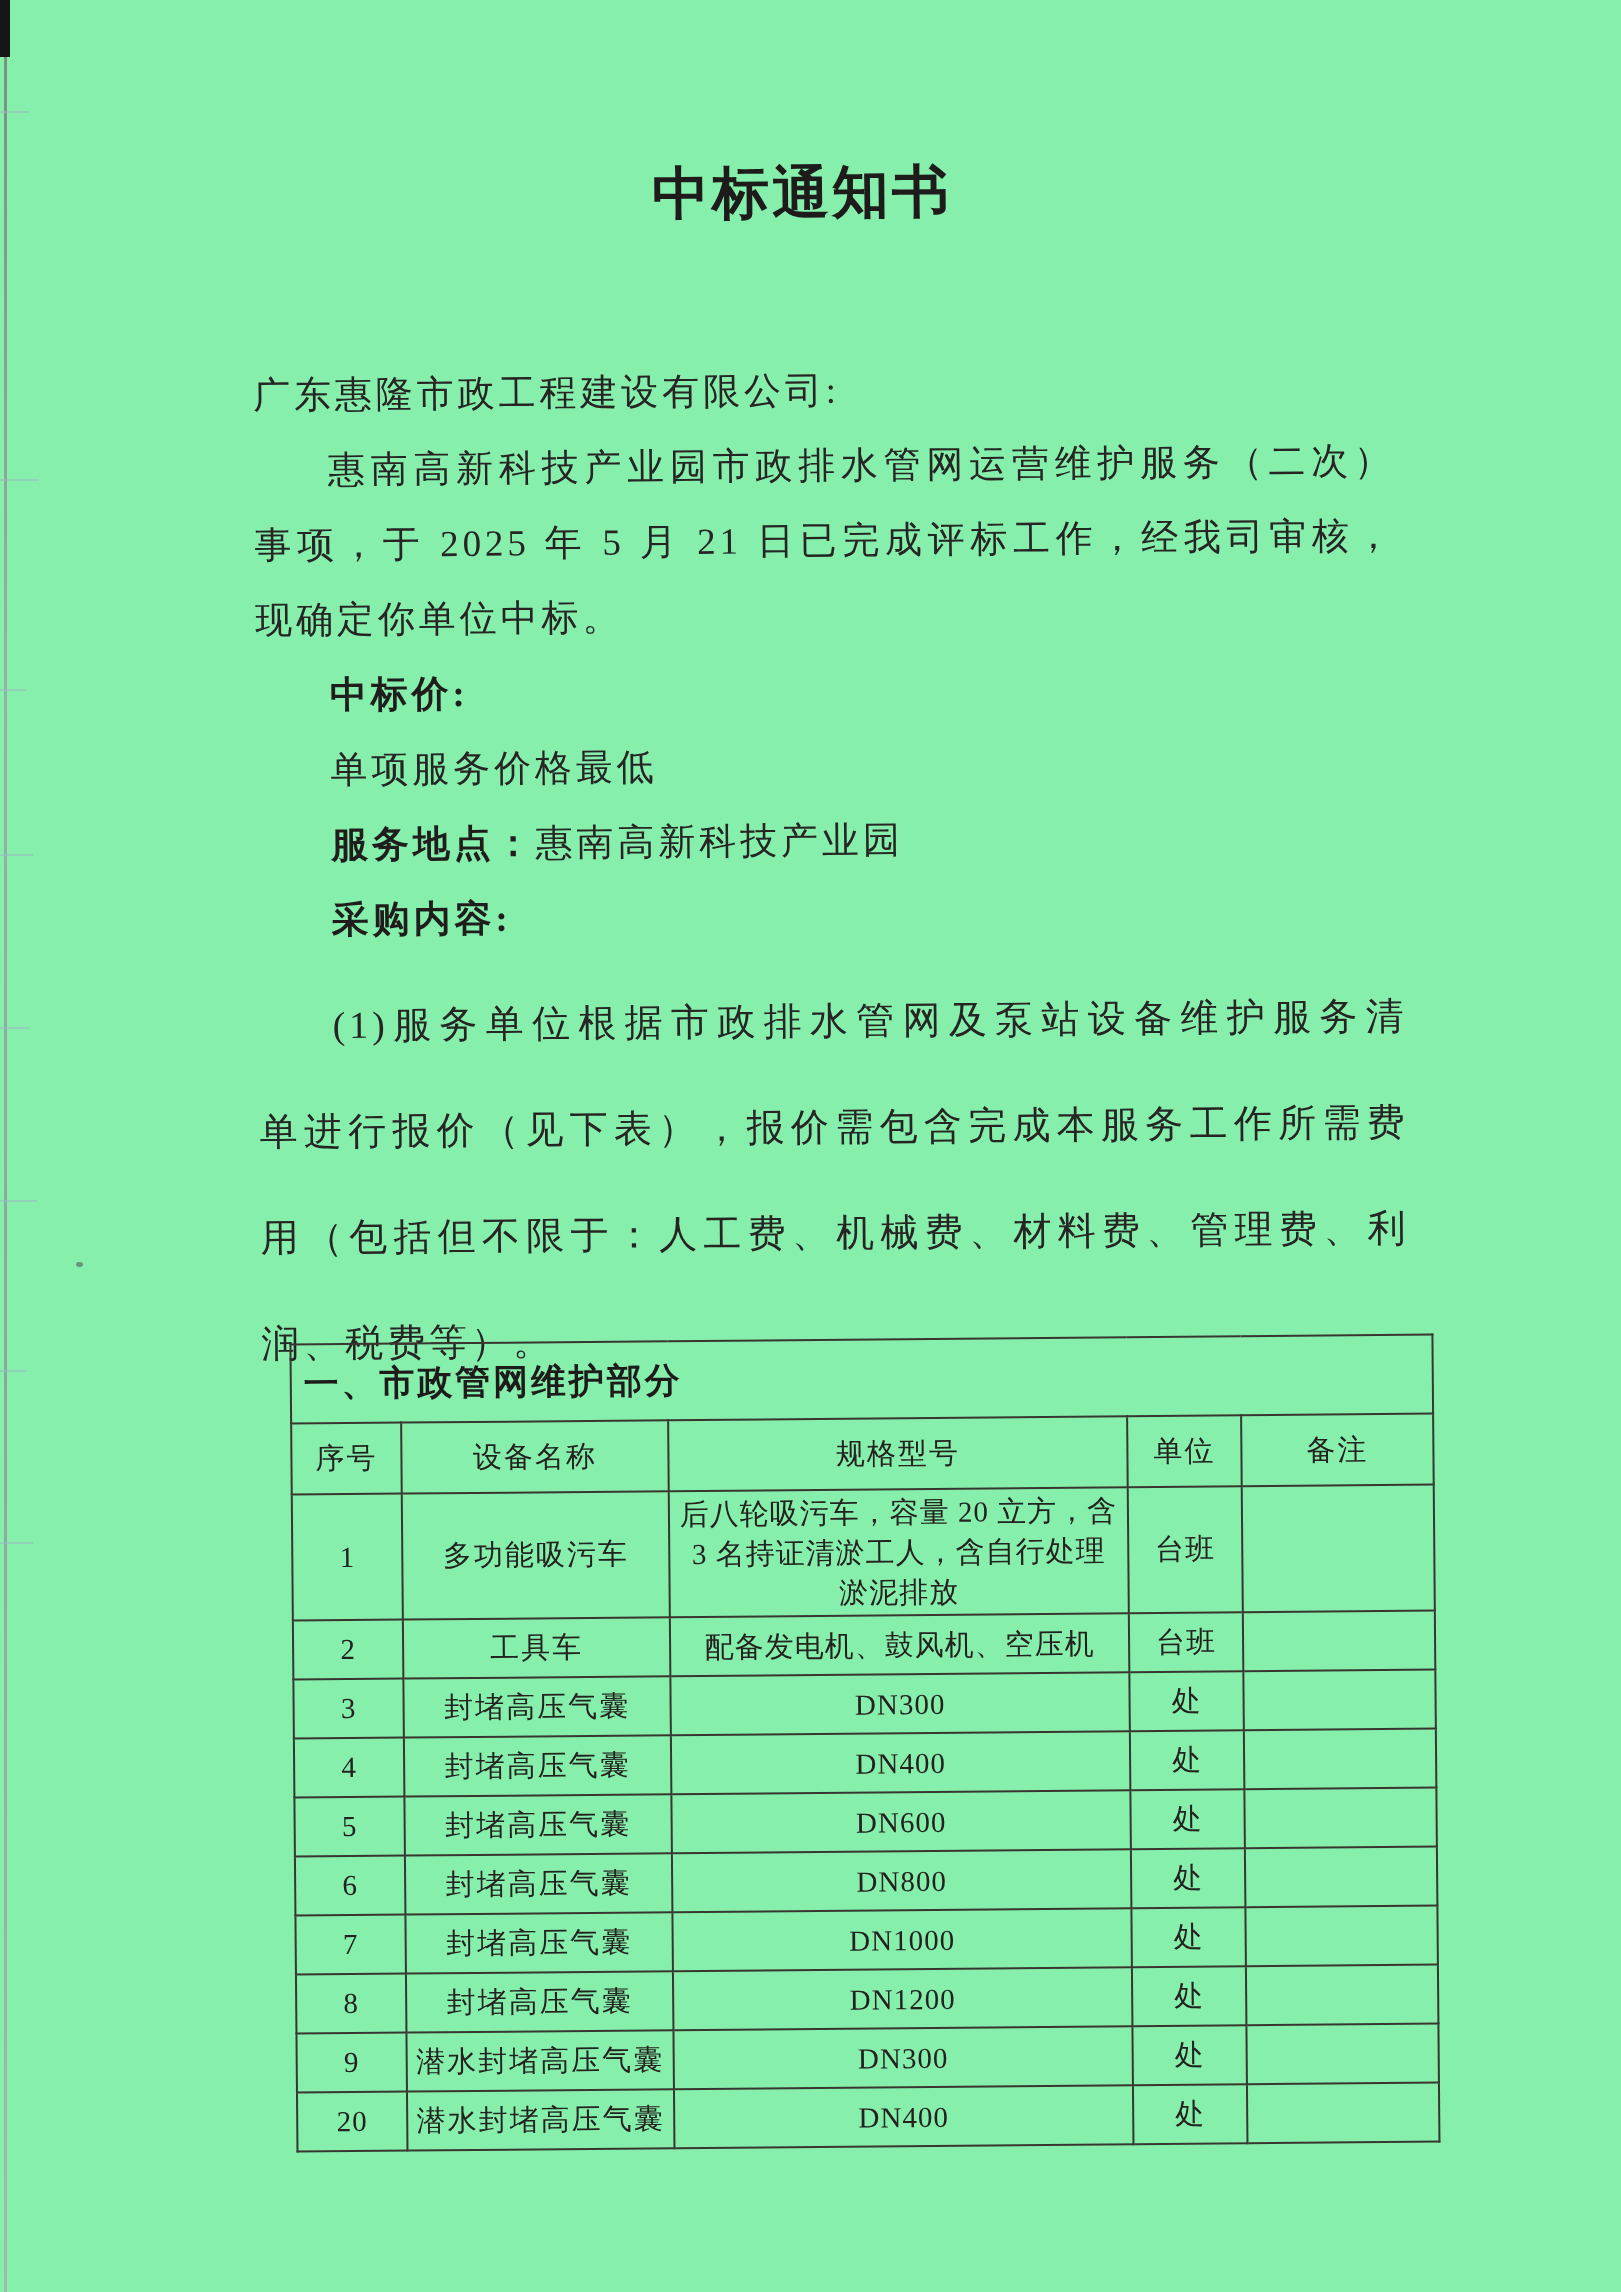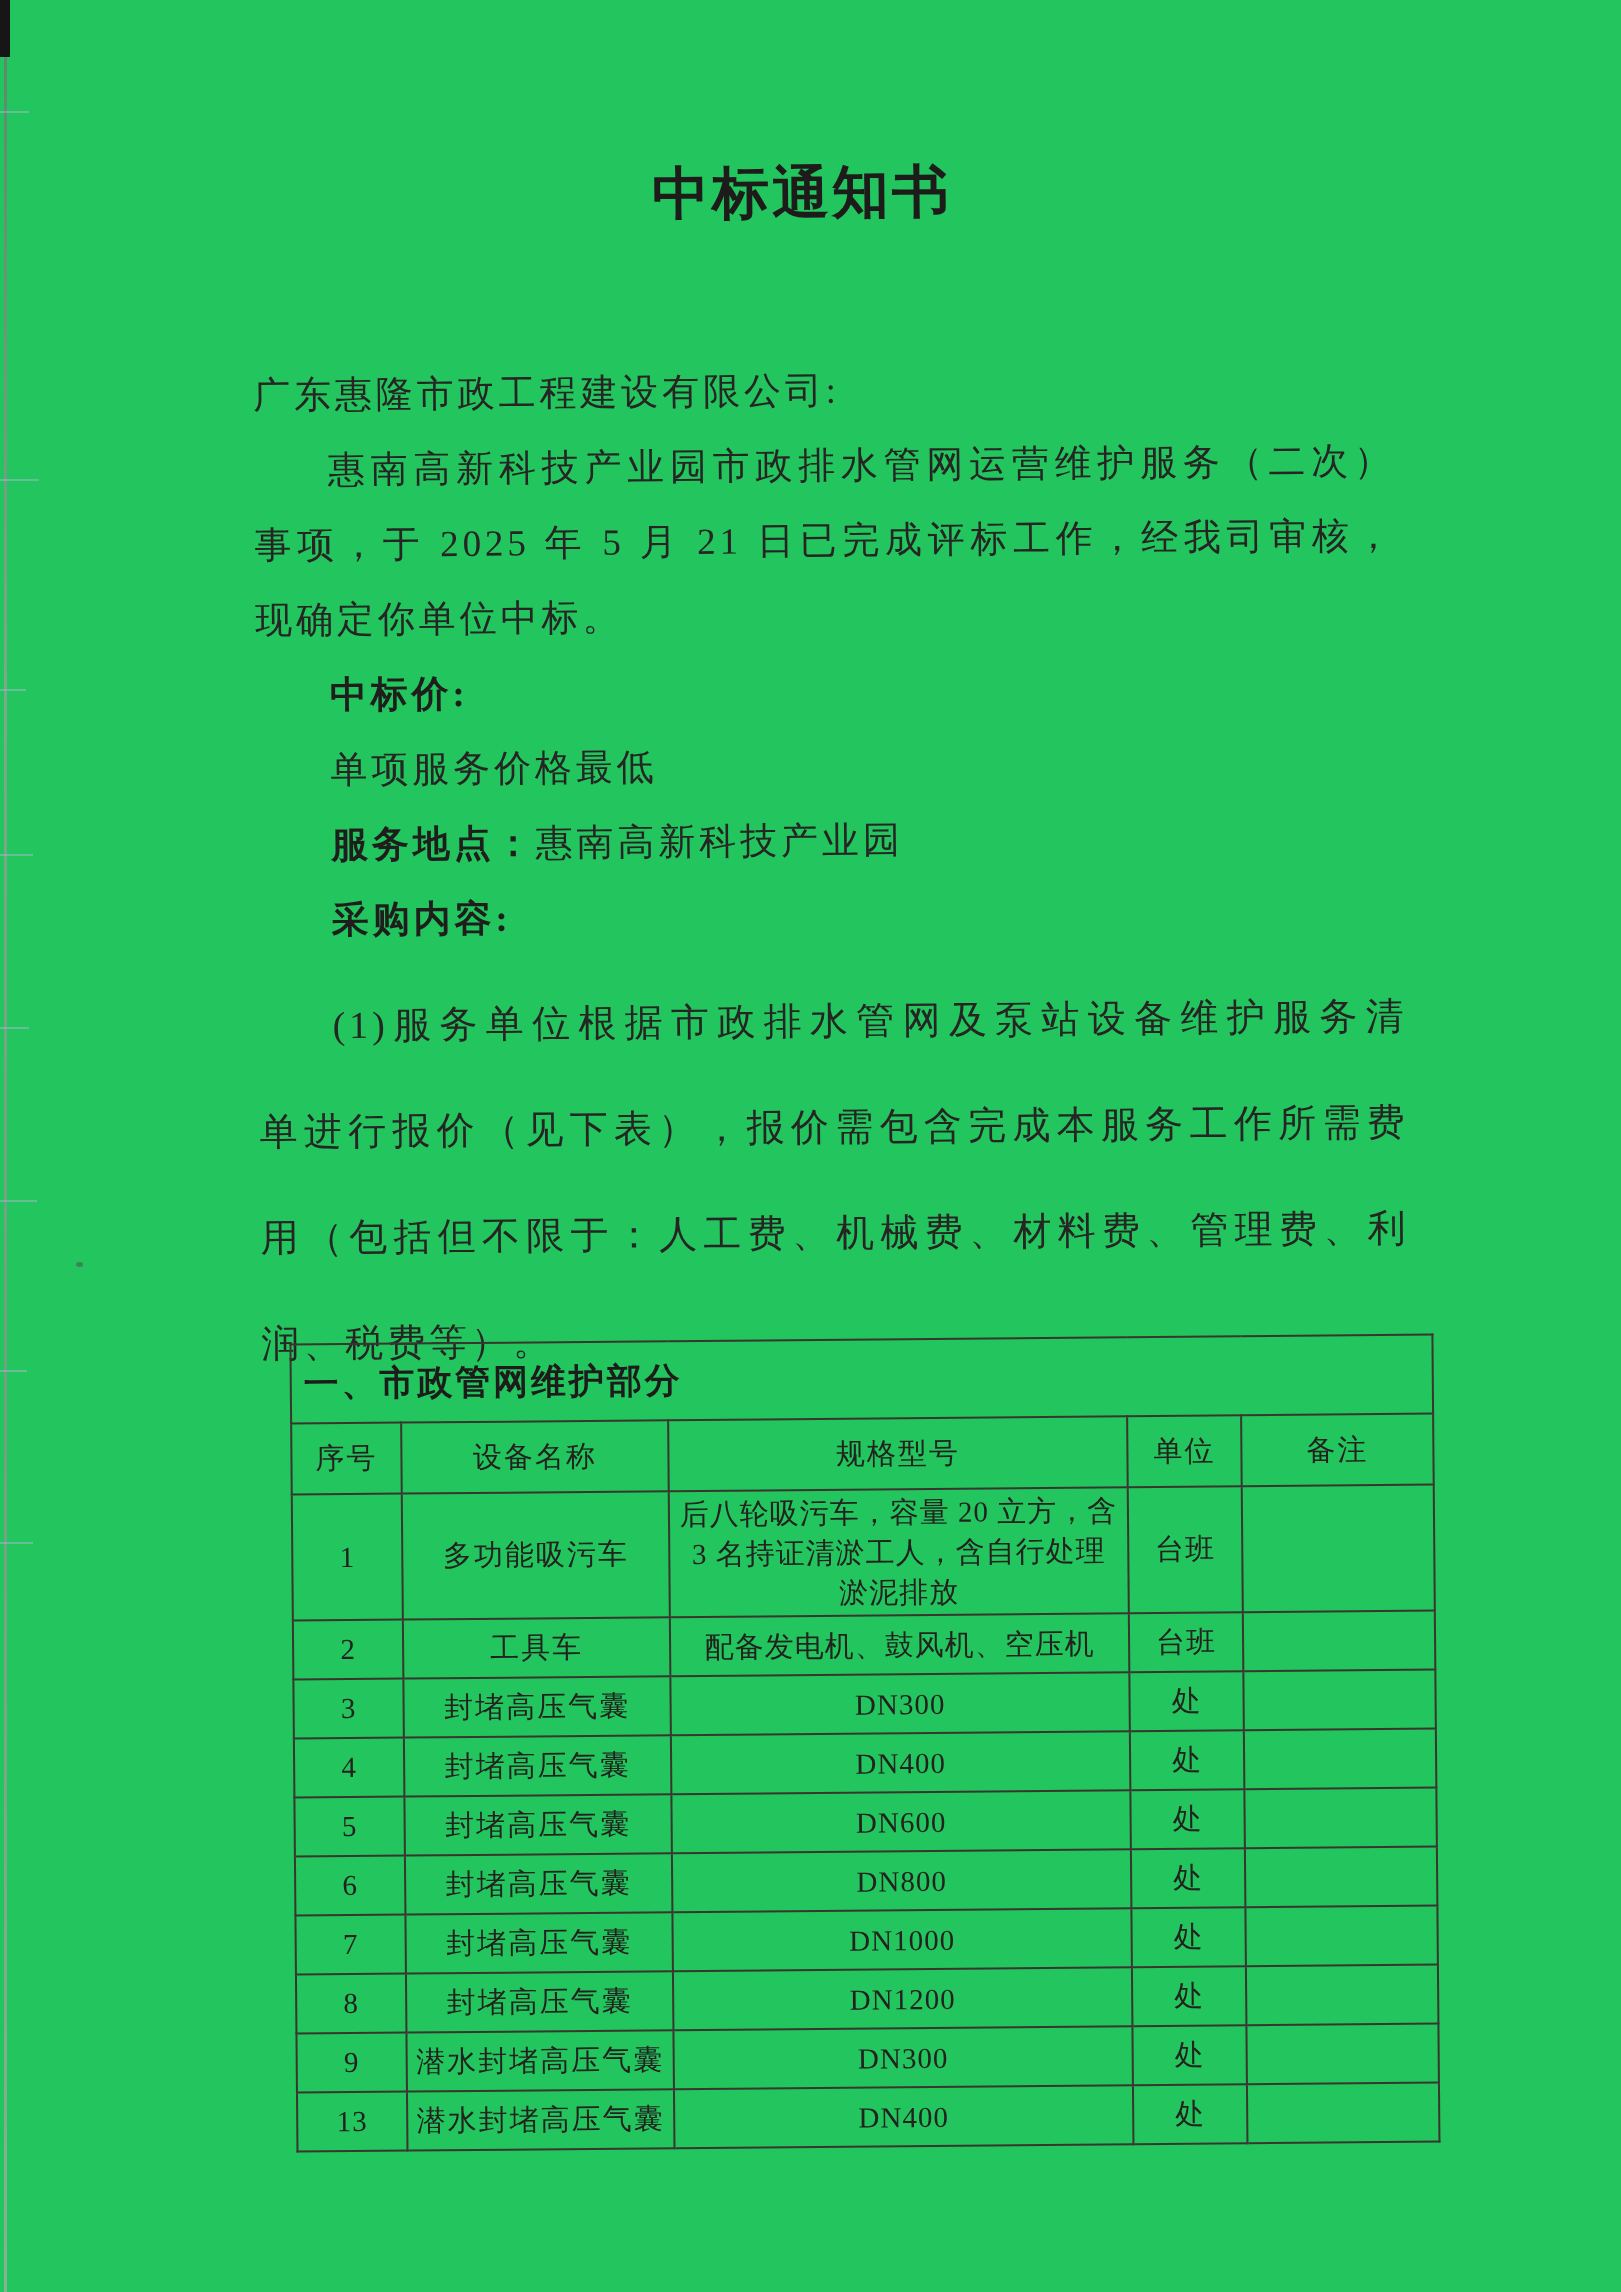--- a/index.html
+++ b/index.html
@@ -4,21 +4,21 @@
 <style>
   html,body{margin:0;padding:0;}
   body{
     width:1621px;height:2293px;
     background:#fdfdfb;
     font-family:"Liberation Serif","DejaVu Serif",serif;
     color:#262524;
     overflow:hidden;
     position:relative;
   }
-  .page{position:absolute;inset:0;background:#22c55e;}
+  .page{position:absolute;inset:0;background:#86efac;}
 
   
   .edge-line{position:absolute;left:3.9px;top:0;width:2.9px;height:2293px;
     background:linear-gradient(180deg,#6f726f 0%,#9aa09b 30%,#8d938e 60%,#a7aca7 100%);
     opacity:.75;}
   .corner-mark{position:absolute;left:0;top:0;width:9.8px;height:57px;background:#161616;}
   .ruled{position:absolute;left:0;height:2px;background:#9fb6c4;opacity:.55;}
   .margin-dot{position:absolute;left:76px;top:1262px;width:6.9px;height:4.9px;background:#555;border-radius:50%;opacity:.6;}
 
   
@@ -178,21 +178,21 @@
             <td class="col-remark"></td>
           </tr>
           <tr>
             <td class="col-no">9</td>
             <td class="col-name">潜水封堵高压气囊</td>
             <td class="col-spec">DN300</td>
             <td class="col-unit">处</td>
             <td class="col-remark"></td>
           </tr>
           <tr>
-            <td class="col-no">13</td>
+            <td class="col-no">20</td>
             <td class="col-name">潜水封堵高压气囊</td>
             <td class="col-spec">DN400</td>
             <td class="col-unit">处</td>
             <td class="col-remark"></td>
           </tr>
         </tbody>
     </table>
 
   </div>
 </div>

